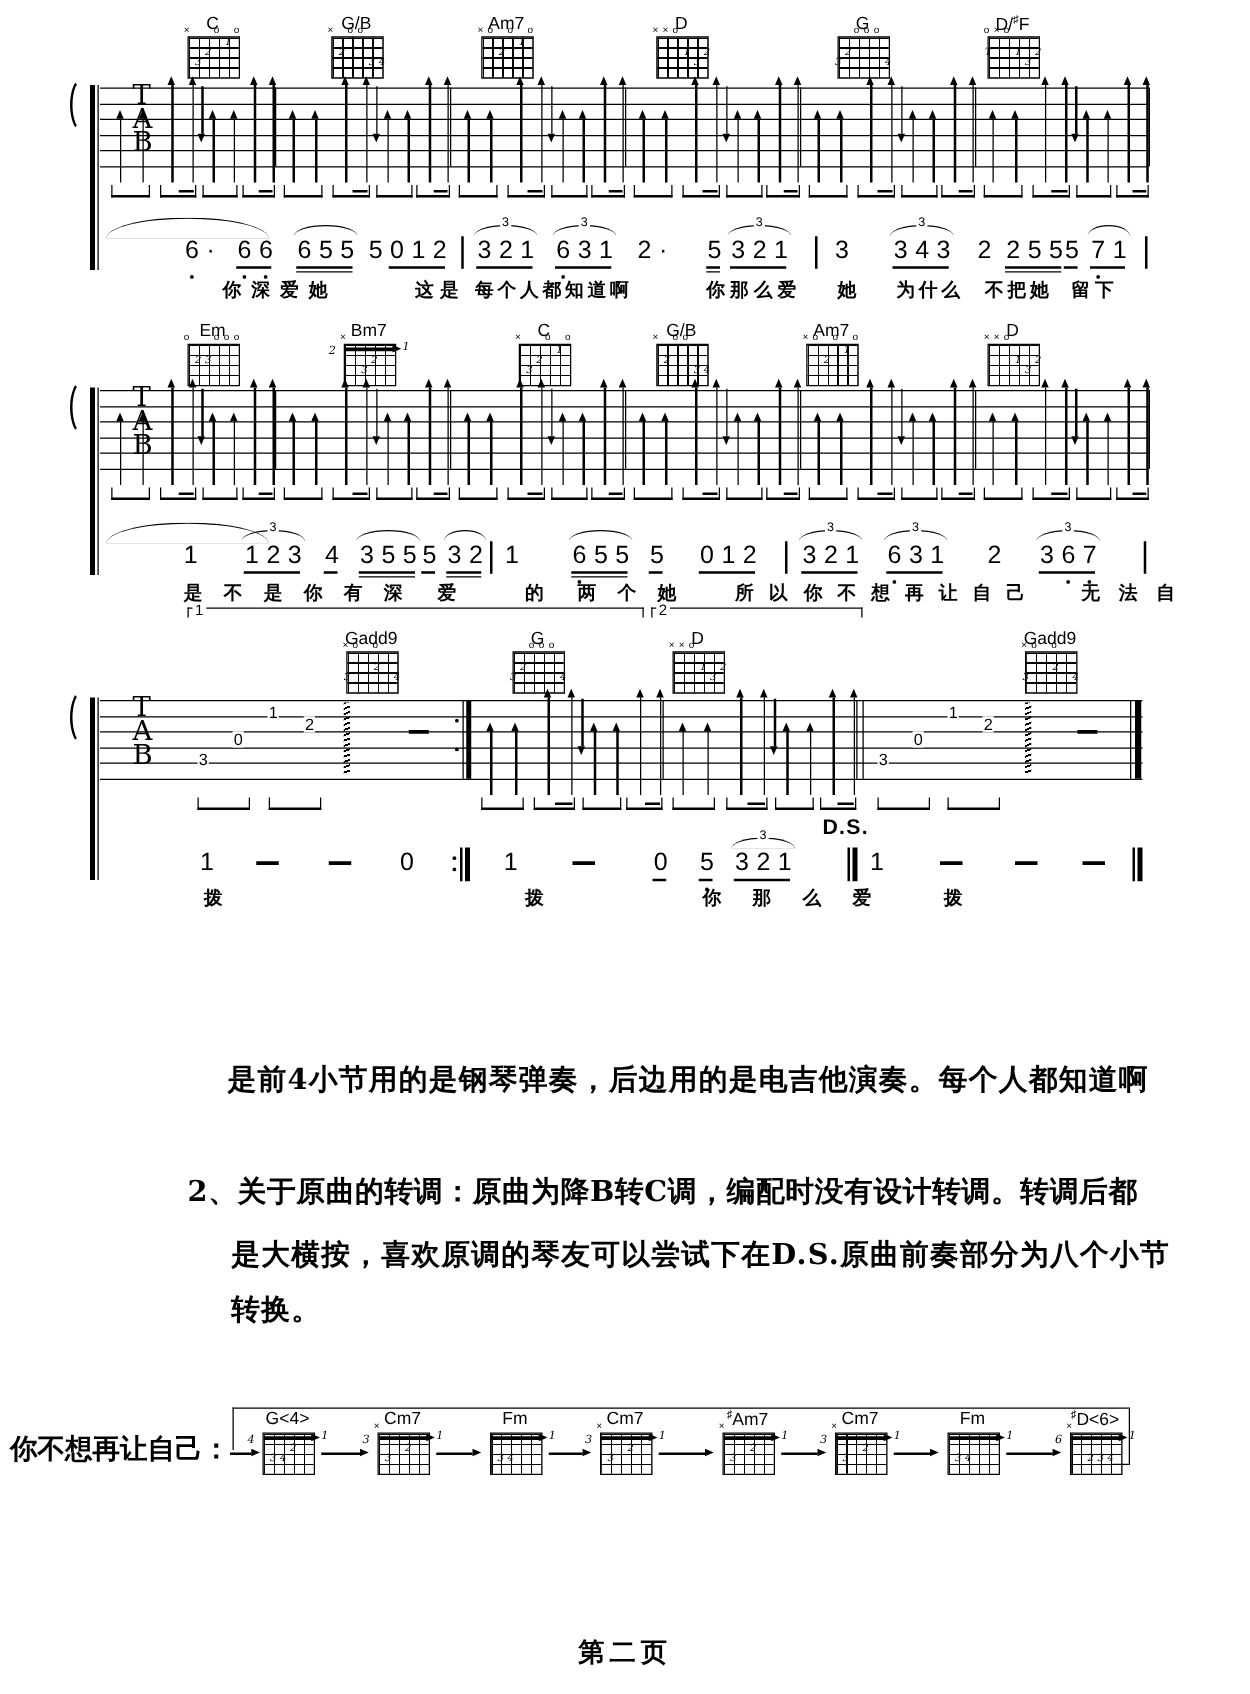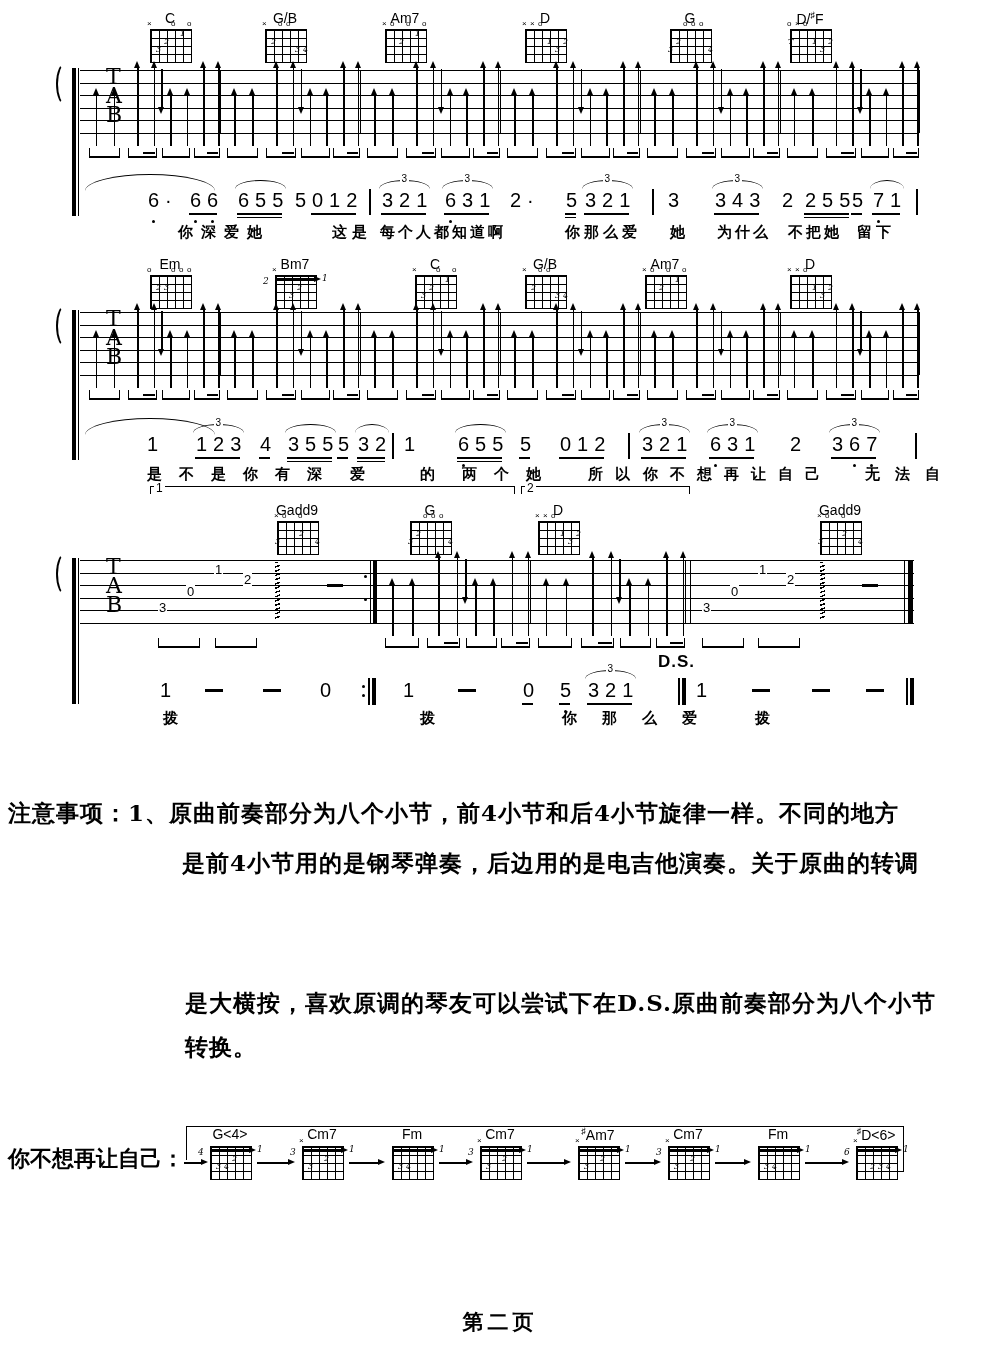--- a/index.html
+++ b/index.html
@@ -35,22 +35,22 @@
   .note-line{position:absolute;font-size:23px;font-weight:bold;letter-spacing:1px;
              font-family:"DejaVu Serif",serif;white-space:pre}
   .mod-label{position:absolute;font-size:22px;font-weight:bold;font-family:"DejaVu Serif",serif;white-space:pre}
   .footer{position:absolute;left:0;top:1308px;width:1000px;text-align:center;font-size:21px;
           font-weight:bold;letter-spacing:4px;font-family:"DejaVu Serif",serif}
 </style>
 </head>
 <body>
 
 <div id="sheet">
-  <div class="note-line" style="left:8px;top:798px">注意事项：1、原曲前奏部分为八个小节，前4小节和后4小节旋律一样。不同的地方</div>
-  <div class="note-line" style="left:182px;top:848px">是前4小节用的是钢琴弹奏，后边用的是电吉他演奏。关于原曲的转调</div>
+  <div class="note-line" style="left:182px;top:848px">是前4小节用的是钢琴弹奏，后边用的是电吉他演奏。每个人都知道啊</div>
+  <div class="note-line" style="left:150px;top:938px;letter-spacing:0.5px">2、关于原曲的转调：原曲为降B转C调，编配时没有设计转调。转调后都</div>
   <div class="note-line" style="left:185px;top:988px">是大横按，喜欢原调的琴友可以尝试下在D.S.原曲前奏部分为八个小节</div>
   <div class="note-line" style="left:185px;top:1032px">转换。</div>
   <div class="mod-label" style="left:8px;top:1144px">你不想再让自己：</div>
   <div class="footer">第二页</div>
 <div class="g hl" style="left: 80px; top: 70px; width: 839px; height: 1px;"></div>
     <div class="g hl" style="left: 80px; top: 82.5px; width: 839px; height: 1px;"></div>
     <div class="g hl" style="left: 80px; top: 95px; width: 839px; height: 1px;"></div>
     <div class="g hl" style="left: 80px; top: 107.5px; width: 839px; height: 1px;"></div>
     <div class="g hl" style="left: 80px; top: 120px; width: 839px; height: 1px;"></div>
     <div class="g hl" style="left: 80px; top: 132.5px; width: 839px; height: 1px;"></div>

